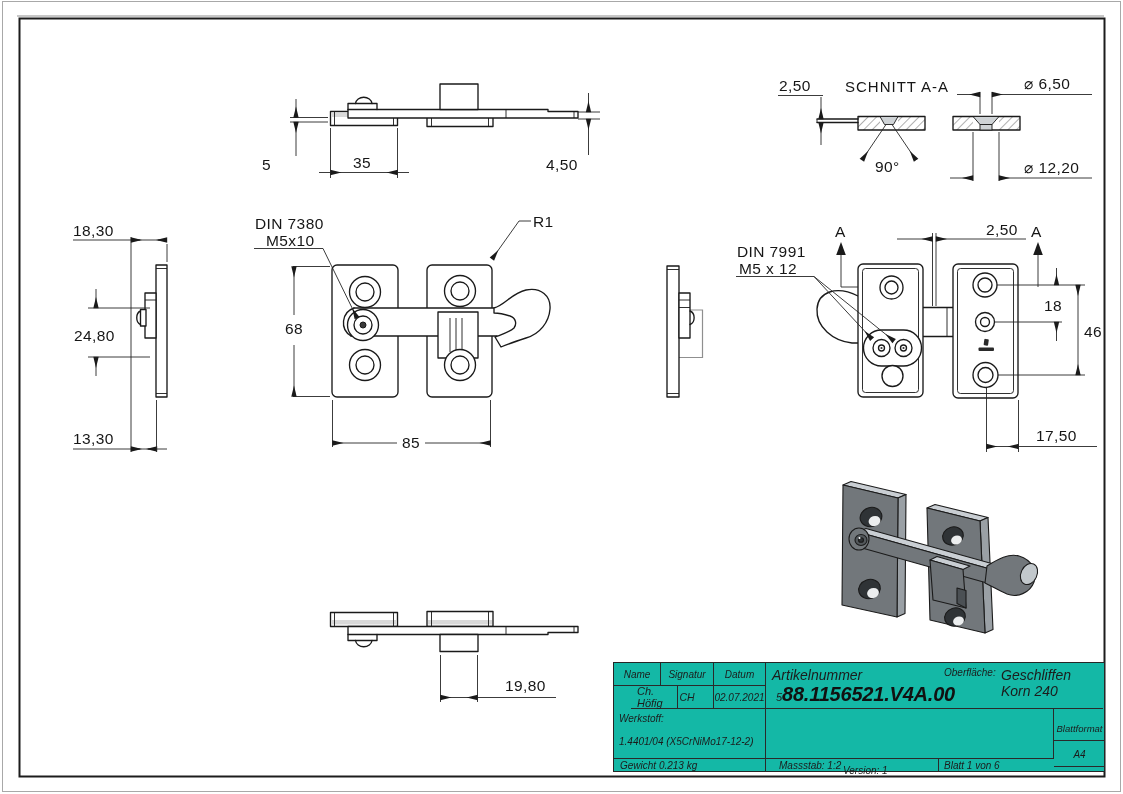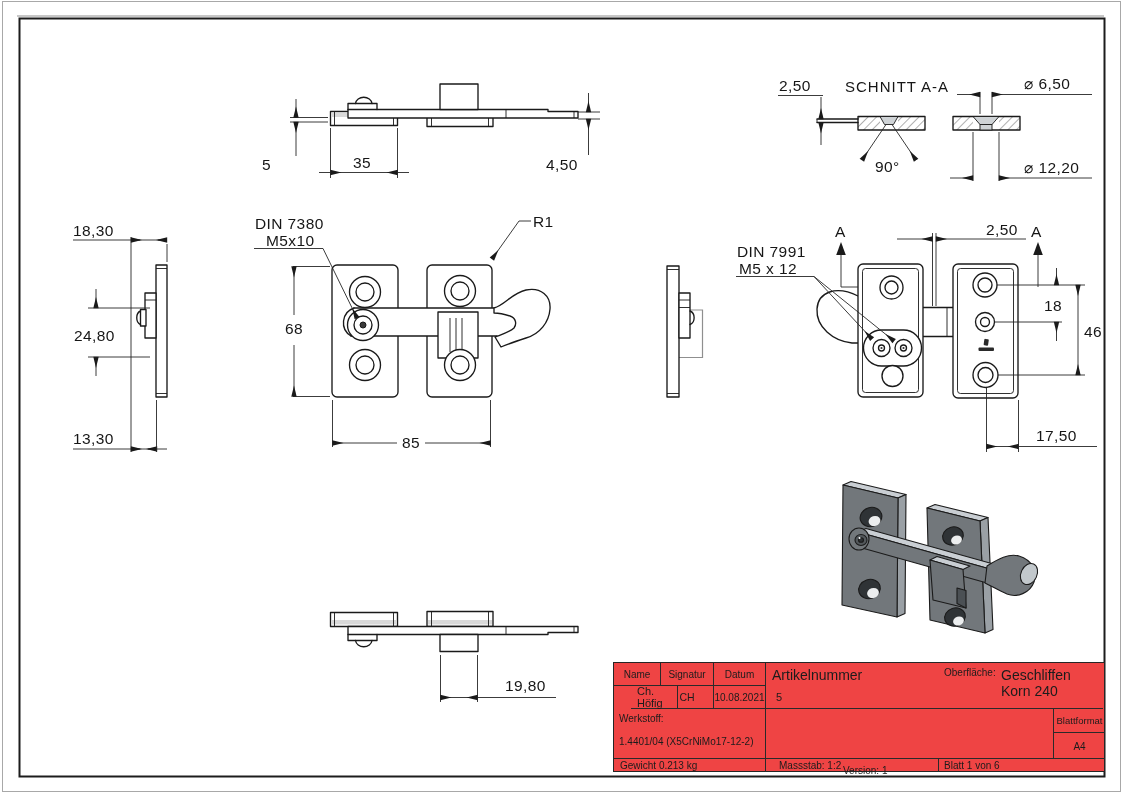--- a/index.html
+++ b/index.html
@@ -8,21 +8,21 @@
   svg text{font-family:"Liberation Sans",sans-serif;fill:#161616;}
   .dt{font-size:15.5px;letter-spacing:.4px;}
   .vt{font-size:15px;letter-spacing:1px;}
   .ol{fill:none;stroke:#1a1a1a;stroke-width:1.35;stroke-linejoin:round;stroke-linecap:round;}
   .olw{fill:#ffffff;stroke:#1a1a1a;stroke-width:1.35;stroke-linejoin:round;}
   .thin{fill:none;stroke:#1a1a1a;stroke-width:.9;}
   .dl{fill:none;stroke:#262626;stroke-width:.9;}
   .gray{fill:none;stroke:#8f8f8f;stroke-width:1.2;}
   
   .tb{position:absolute;left:613px;top:662px;width:492px;height:110px;
-      border:1.6px solid #262626;box-sizing:border-box;color:#1c1c1c;background:#ef4444;}
+      border:1.6px solid #262626;box-sizing:border-box;color:#1c1c1c;background:#14b8a6;font-style:italic;}
   .tb .c{position:absolute;box-sizing:border-box;font-size:10px;}
   .bR{border-right:1px solid #2a2a2a;}
   .bB{border-bottom:1px solid #2a2a2a;}
   .cc{display:flex;align-items:center;justify-content:center;}
   .cl{display:flex;align-items:center;padding-left:6px;}
   .art-num{font-size:20px;font-weight:700;letter-spacing:-.2px;color:#111;}
   .art-pre{font-size:11px;font-weight:400;margin-right:1px;}
   .a4{font-size:15px;}
 </style>
 </head>
@@ -340,35 +340,36 @@
   </g>
 </svg>
 
 
 <div class="tb">
   <div class="c bR bB cc" style="left:0;top:0;width:47px;height:23px">Name</div>
   <div class="c bR bB cc" style="left:47px;top:0;width:53px;height:23px">Signatur</div>
   <div class="c bR bB cc" style="left:100px;top:0;width:52px;height:23px">Datum</div>
   <div class="c bR bB cl" style="left:17px;top:23px;width:47px;height:23px;font-size:11px">Ch. Höfig</div>
   <div class="c bR bB cc" style="left:47px;top:23px;width:53px;height:23px;font-size:10.5px">CH</div>
-  <div class="c bR bB cc" style="left:100px;top:23px;width:52px;height:23px">10.08.2021</div>
+  <div class="c bR bB cc" style="left:100px;top:23px;width:52px;height:23px">02.07.2021</div>
 
   <div class="c bB" style="left:152px;top:0;width:337px;height:46px">
     <span style="position:absolute;left:6px;top:4px;font-size:14px">Artikelnummer</span>
     <span style="position:absolute;left:178px;top:4px;font-size:10px">Oberfläche:</span>
     <span style="position:absolute;left:235px;top:4px;font-size:14px">Geschliffen Korn 240</span>
     <span class="art-pre" style="position:absolute;left:10px;top:28px">5</span>
+    <span class="art-num" style="position:absolute;left:16px;top:20px">88.1156521.V4A.00</span>
   </div>
 
   <div class="c bR bB" style="left:0;top:46px;width:152px;height:50px">
     <span style="position:absolute;left:5px;top:4px">Werkstoff:</span>
     <span style="position:absolute;left:5px;top:27px">1.4401/04 (X5CrNiMo17-12-2)</span>
   </div>
   <div class="c bR bB" style="left:152px;top:46px;width:288px;height:50px"></div>
-  <div class="c bB" style="left:440px;top:46px;width:51px;height:50px">
+  <div class="c bB" style="left:440px;top:54px;width:51px;height:50px">
     <div class="c bB cc" style="left:0;top:0;width:51px;height:24px;font-size:9.5px">Blattformat</div>
     <div class="c cc a4" style="left:0;top:24px;width:51px;height:26px">A4</div>
   </div>
 
   <div class="c bR cl" style="left:0;top:96px;width:152px;height:13px">Gewicht 0.213 kg</div>
   <div class="c bR" style="left:152px;top:96px;width:173px;height:13px">
     <span style="position:absolute;left:13px;top:1px">Massstab: 1:2</span>
     <span style="position:absolute;left:77px;top:6px">Version: 1</span>
   </div>
   <div class="c" style="left:325px;top:96px;width:166px;height:13px">

